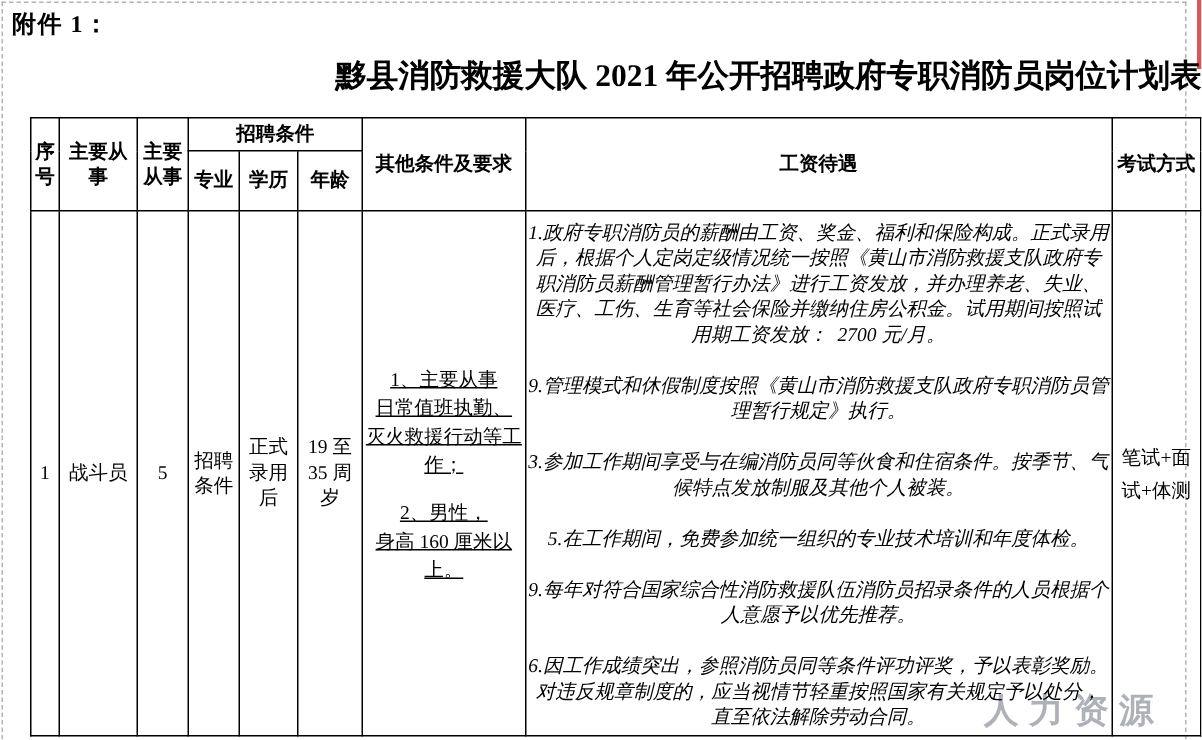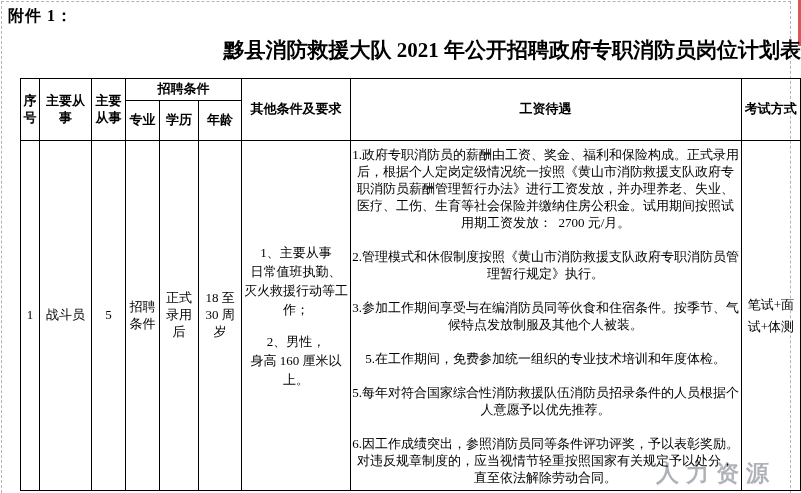--- a/index.html
+++ b/index.html
@@ -35,27 +35,28 @@
     text-align:center;vertical-align:middle;
     padding:1px;overflow:hidden;
   }
   table.plan th{font-weight:bold;line-height:1.25;}
   th.h-salary{font-size:15px;}
   td.c-simple{font-size:14px;line-height:1.3;}
   td.c-other{
     vertical-align:top;text-align:center;
     font-size:14px;line-height:19px;padding-top:8px;
     white-space:pre-line;
+    text-decoration:underline;
   }
   td.c-salary{
     vertical-align:top;text-align:left;
     font-size:13px;line-height:17px;
     padding:4px 2px 0 3px;
   }
-  td.c-salary p{margin:0 0 17px 0;white-space:pre-wrap;}
+  td.c-salary p{margin:0 0 17px 0;white-space:pre-wrap;font-style:italic;}
   td.c-salary p:last-child{margin-bottom:0;}
   td.c-exam{font-size:13px;line-height:22px;padding:0 8px;}
   .watermark{
     position:absolute;top:458px;left:656px;
     font-size:23px;font-weight:bold;letter-spacing:7px;
     color:#0f172a;opacity:.33;white-space:nowrap;
     pointer-events:none;
   }
 </style>
 </head>
@@ -93,33 +94,33 @@
     <th>专业</th>
     <th>学历</th>
     <th>年龄</th>
   </tr>
   <tr style="height:350px">
     <td class="c-simple">1</td>
     <td class="c-simple">战斗员</td>
     <td class="c-simple">5</td>
     <td class="c-simple">招聘条件</td>
     <td class="c-simple">正式录用后</td>
-    <td class="c-simple">18 至 30 周岁</td>
+    <td class="c-simple">19 至 35 周岁</td>
     <td class="c-other"><p>1、主要从事
 日常值班执勤、
 灭火救援行动等工
 作；</p><p>2、男性，
 身高 160 厘米以
 上。</p></td>
     <td class="c-salary">
           <p>1.政府专职消防员的薪酬由工资、奖金、福利和保险构成。正式录用后，根据个人定岗定级情况统一按照《黄山市消防救援支队政府专职消防员薪酬管理暂行办法》进行工资发放，并办理养老、失业、医疗、工伤、生育等社会保险并缴纳住房公积金。试用期间按照试用期工资发放：  2700 元/月。</p>
-          <p>2.管理模式和休假制度按照《黄山市消防救援支队政府专职消防员管理暂行规定》执行。</p>
+          <p>9.管理模式和休假制度按照《黄山市消防救援支队政府专职消防员管理暂行规定》执行。</p>
           <p>3.参加工作期间享受与在编消防员同等伙食和住宿条件。按季节、气候特点发放制服及其他个人被装。</p>
           <p>5.在工作期间，免费参加统一组织的专业技术培训和年度体检。</p>
-          <p>5.每年对符合国家综合性消防救援队伍消防员招录条件的人员根据个人意愿予以优先推荐。</p>
+          <p>9.每年对符合国家综合性消防救援队伍消防员招录条件的人员根据个人意愿予以优先推荐。</p>
           <p>6.因工作成绩突出，参照消防员同等条件评功评奖，予以表彰奖励。对违反规章制度的，应当视情节轻重按照国家有关规定予以处分，直至依法解除劳动合同。</p>
         </td>
     <td class="c-exam">笔试+面试+体测</td>
   </tr>
 </tbody>
   </table>
 
 <div class="watermark">人力资源</div>
 
 </body></html>

